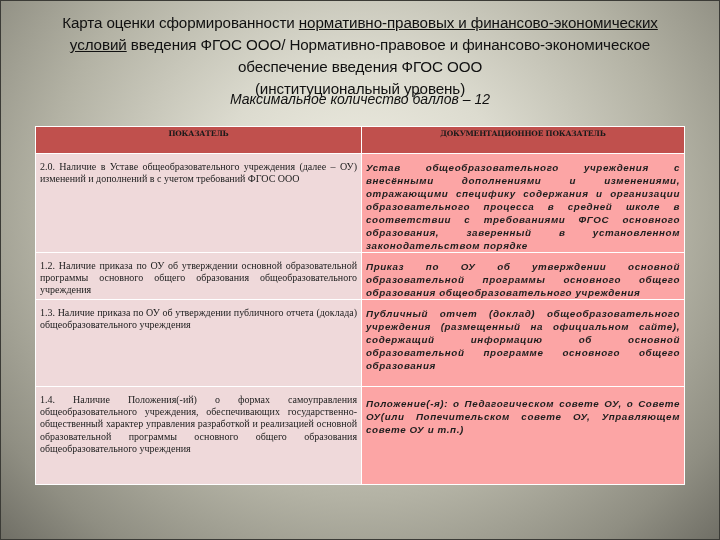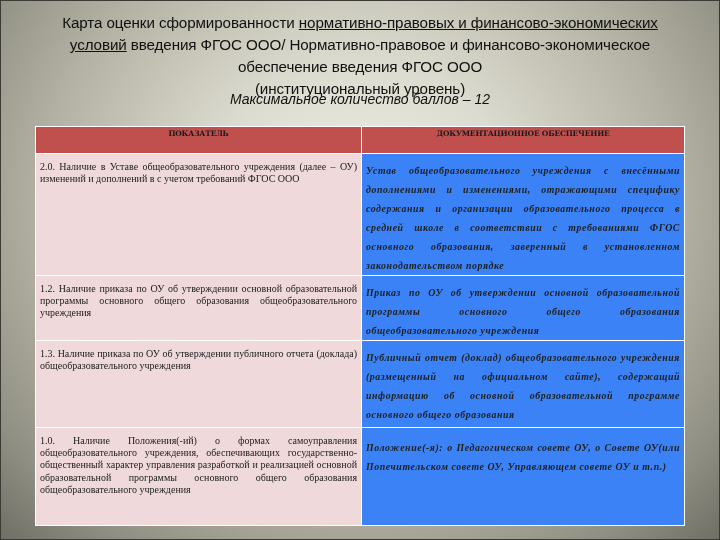--- a/index.html
+++ b/index.html
@@ -34,22 +34,22 @@
     background:#c0504d; height:24px; font-size:7.5px; font-weight:bold;
     color:#1a1a1a; text-align:center; vertical-align:top; padding-top:2px;
     letter-spacing:-0.2px;
   }
   .c1 { width:317px; }
   td.ind {
     background:#efd9da; font-family:"Liberation Serif", serif;
     font-size:10px; line-height:12.2px; color:#222; text-align:justify;
   }
   td.doc {
-    background:#3b82f6; font-family:Liberation Serif, serif; font-style:italic;
-    font-weight:bold; font-size:9.8px; line-height:19px; color:#1e1e1e;
+    background:#fca5a5; font-family:Liberation Sans, sans-serif; font-style:italic;
+    font-weight:bold; font-size:9.8px; line-height:13px; color:#1e1e1e;
     text-align:justify; letter-spacing:0.6px;
   }
   tr.r1 td { height:58px; }
   tr.r2 td { height:38px; }
   tr.r3 td { height:79px; }
   tr.r4 td { height:87px; }
   tr.r5 td { height:42px; }
   td.doc.pad4 { padding-top:10px; }
 </style>
 </head>
@@ -61,34 +61,34 @@
   <span>Карта оценки сформированности </span><span class="u">нормативно-правовых и финансово-экономических условий</span><span> введения ФГОС ООО/ Нормативно-правовое и финансово-экономическое обеспечение введения ФГОС ООО</span><br>
   <span>(институциональный уровень)</span>
 </div>
 
 <div class="subtitle">Максимальное количество баллов – 12</div>
 
 <table class="grid">
   <thead>
     <tr>
       <th class="c1">ПОКАЗАТЕЛЬ</th>
-      <th>ДОКУМЕНТАЦИОННОЕ ОБЕСПЕЧЕНИЕ</th>
+      <th>ДОКУМЕНТАЦИОННОЕ ПОКАЗАТЕЛЬ</th>
     </tr>
   </thead>
   <tbody>
     <tr class="r1">
       <td class="ind">2.0. Наличие в Уставе общеобразовательного учреждения (далее – ОУ) изменений и дополнений в с учетом требований ФГОС ООО</td>
       <td class="doc">Устав общеобразовательного учреждения с внесёнными дополнениями и изменениями, отражающими специфику содержания и организации образовательного процесса в средней школе в соответствии с требованиями ФГОС основного образования, заверенный в установленном законодательством порядке</td>
     </tr>
     <tr class="r2">
       <td class="ind">1.2. Наличие приказа по ОУ об утверждении основной образовательной программы основного общего образования общеобразовательного учреждения</td>
       <td class="doc">Приказ по ОУ об утверждении основной образовательной программы основного общего образования общеобразовательного учреждения</td>
     </tr>
     <tr class="r3">
       <td class="ind">1.3. Наличие приказа по ОУ об утверждении публичного отчета (доклада) общеобразовательного учреждения</td>
       <td class="doc">Публичный отчет (доклад) общеобразовательного учреждения (размещенный на официальном сайте), содержащий информацию об основной образовательной программе основного общего образования</td>
     </tr>
     <tr class="r4">
-      <td class="ind">1.0. Наличие Положения(-ий) о формах самоуправления общеобразовательного учреждения, обеспечивающих государственно-общественный характер управления разработкой и реализацией основной образовательной программы основного общего образования общеобразовательного учреждения</td>
+      <td class="ind">1.4. Наличие Положения(-ий) о формах самоуправления общеобразовательного учреждения, обеспечивающих государственно-общественный характер управления разработкой и реализацией основной образовательной программы основного общего образования общеобразовательного учреждения</td>
       <td class="doc pad4">Положение(-я): о Педагогическом совете ОУ, о Совете ОУ(или Попечительском совете ОУ, Управляющем совете ОУ и т.п.)</td>
     </tr>
   </tbody>
 </table>
 
 </body></html>

